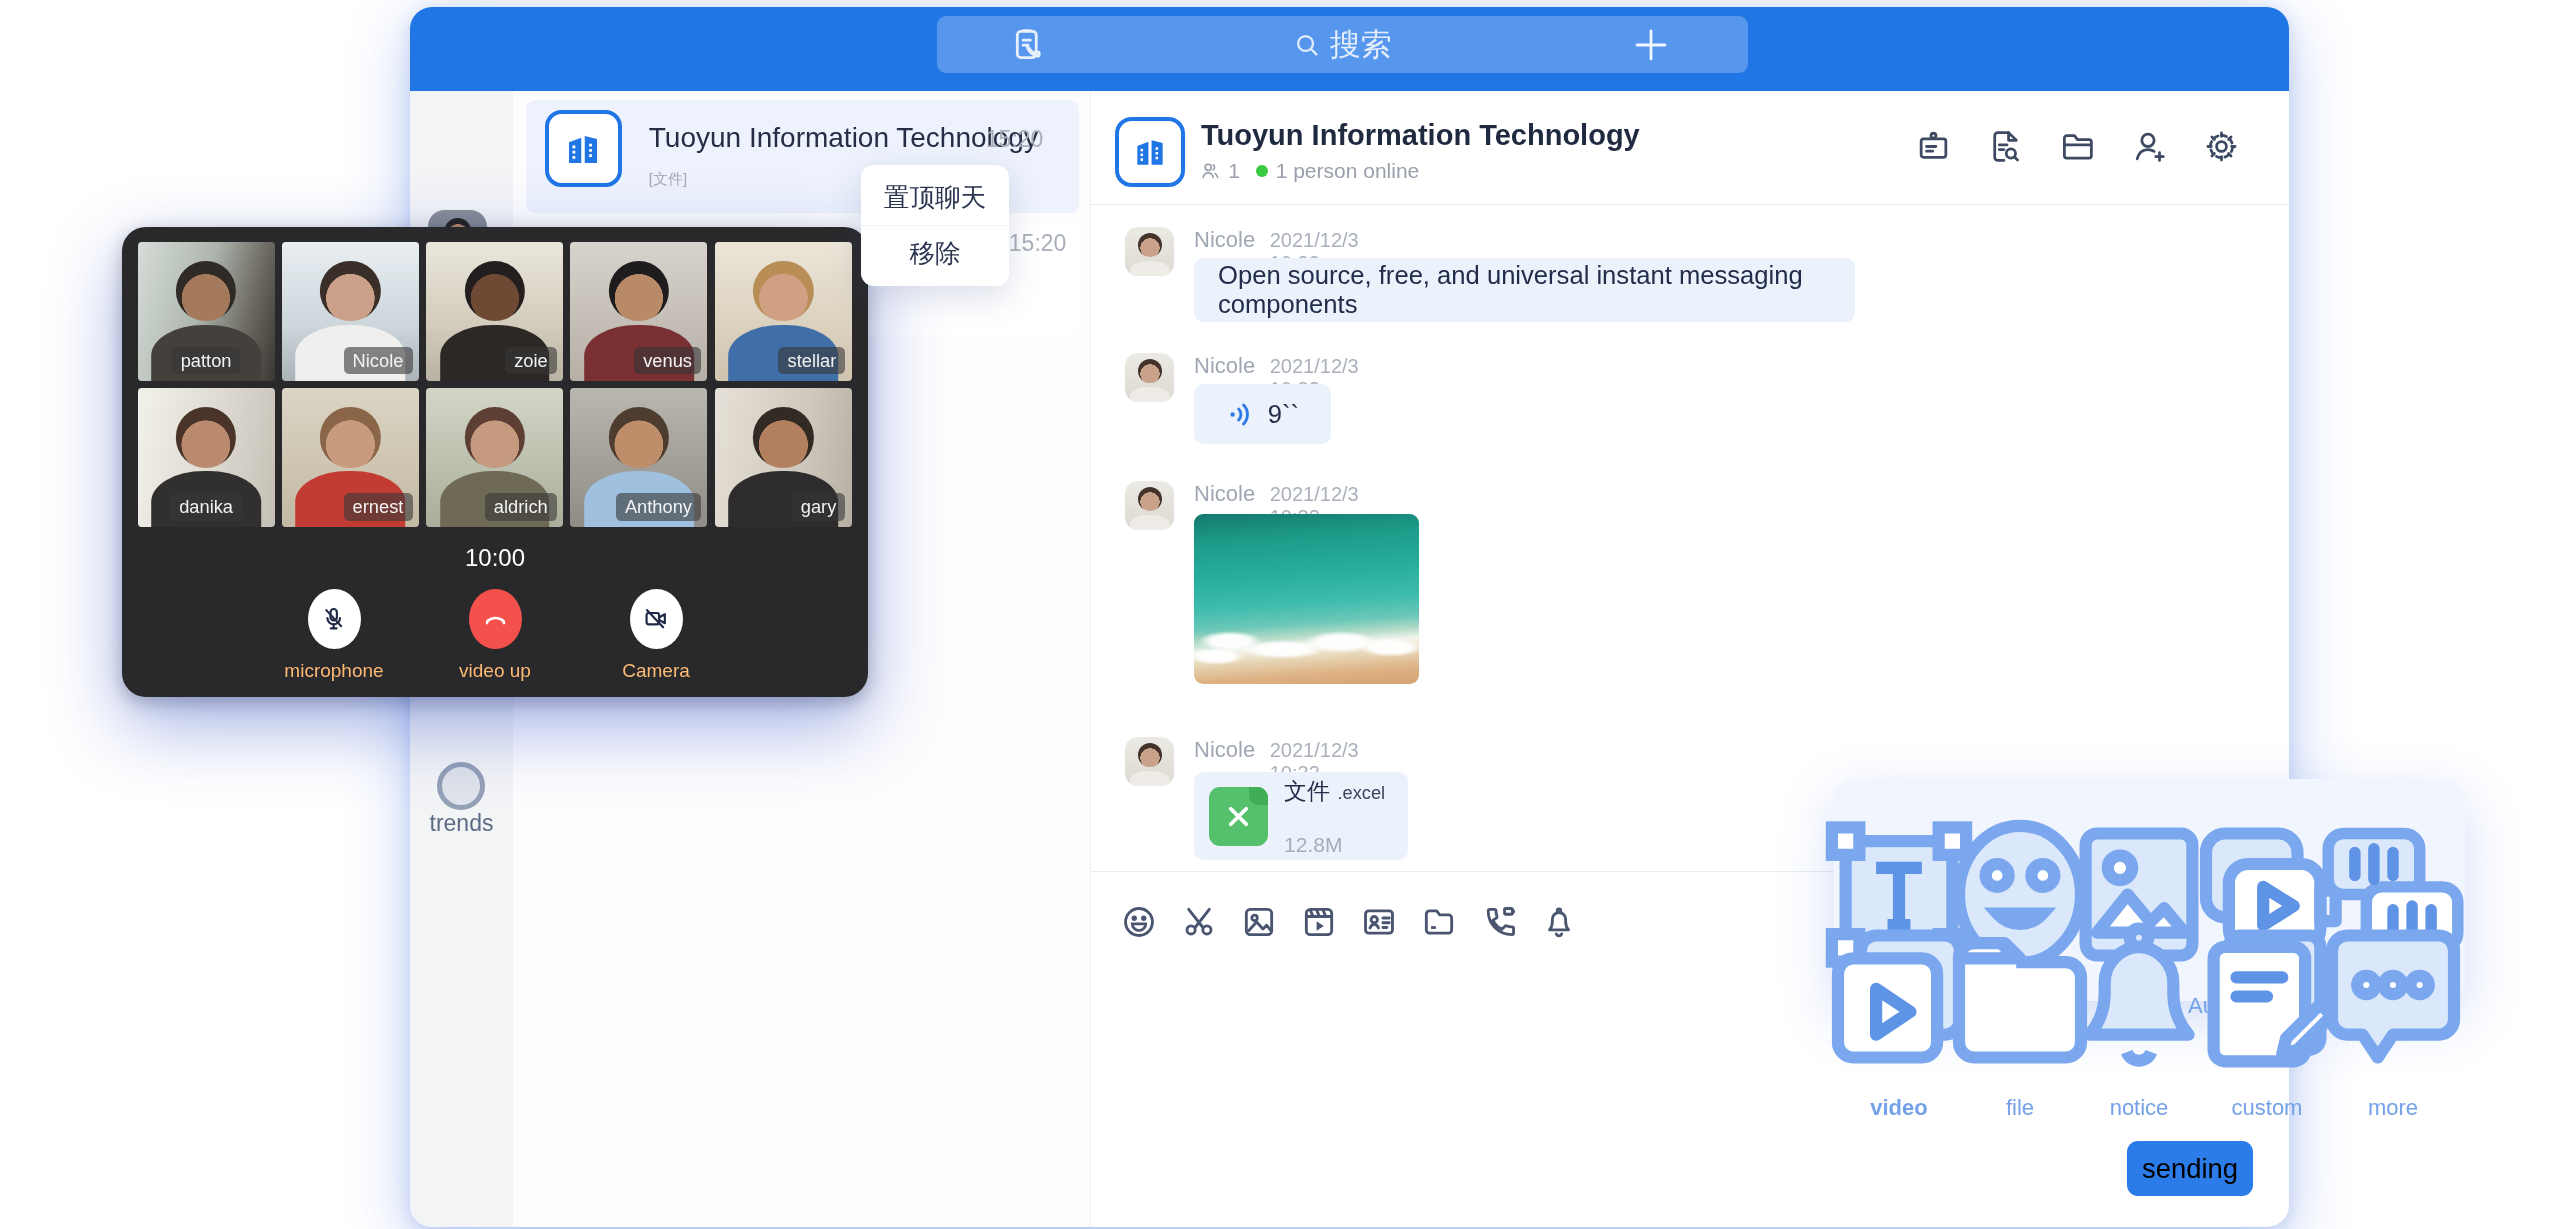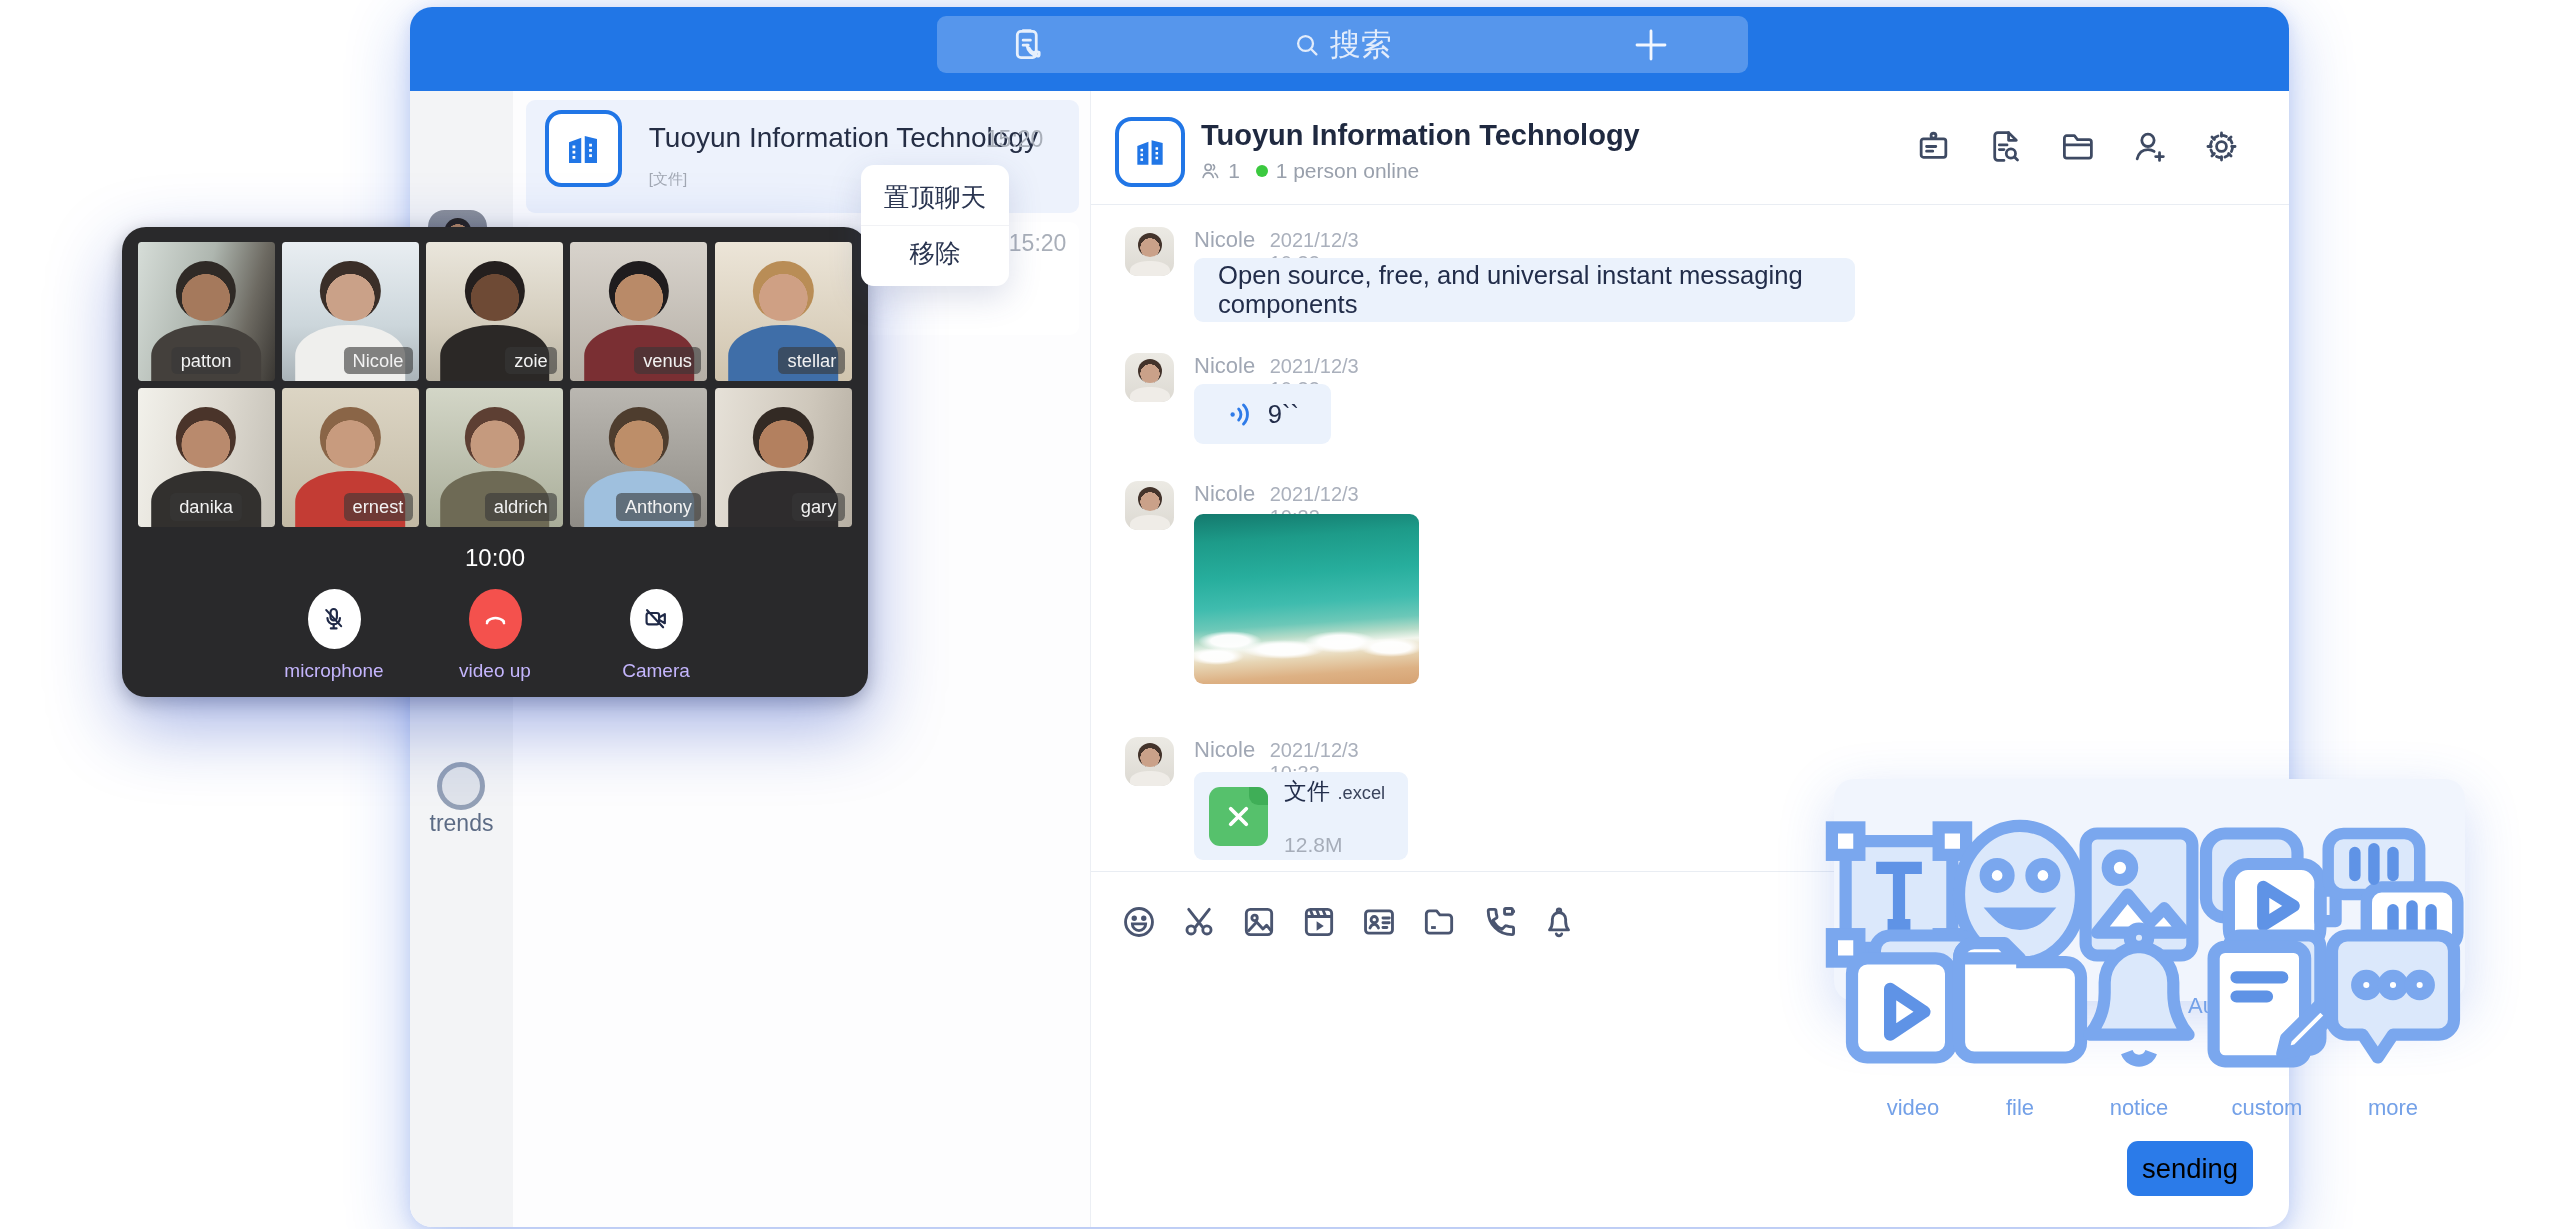--- a/index.html
+++ b/index.html
@@ -89,21 +89,21 @@
      border-radius:48% 48% 7.3px 7.3px;background:var(--top);}
   .pname{position:absolute;right:6.4px;bottom:6.4px;background:rgba(55,55,55,.6);color:#f2f2f2;font-size:18.3px;
          padding:2.7px 9.1px;border-radius:5.5px;z-index:2;}
   .pname.ctr{right:auto;left:50%;transform:translateX(-50%);}
   .vtimer{position:absolute;left:0;top:317px;width:100%;text-align:center;color:#fff;font-size:24px;}
   .vbtns{position:absolute;left:0;top:362px;width:100%;display:flex;justify-content:center;gap:55px;}
   .vb{width:106px;display:flex;flex-direction:column;align-items:center;gap:11px;background:none;border:none;padding:0;}
   .vb .pill{width:53px;height:60px;border-radius:50%;display:flex;align-items:center;justify-content:center;}
   .pill.white{background:#fff;color:#1f2947;}
   .pill.red{background:#f4514d;color:#fff;}
-  .vb .vlabel{color:#c4b5fd;font-size:19px;font-family:inherit;}
+  .vb .vlabel{color:#fdba74;font-size:19px;font-family:inherit;}
 
   
   .apanel{left:1834px;top:779px;width:631px;height:222px;background:#f1f5fd;border-radius:20px;z-index:20;
           box-shadow:0 18.3px 55px rgba(50,100,220,.22);}
   .pcell{position:absolute;transform:translateX(-50%);width:183px;text-align:center;background:none;border:none;padding:0;}
   .pcell .pic{width:49px;height:49px;margin:0 auto;color:#7aa7ee;}
   .pcell .plabel{display:block;margin-top:7.3px;font-size:22px;color:#74a1e8;font-family:inherit;}
   .fillblue{fill:#dbe8fb;}
 </style>
 </head>
@@ -502,21 +502,21 @@
     <span class="pic">
       <svg viewBox="0 0 24 24" fill="none" stroke="currentColor" stroke-width="1.5" stroke-linecap="round">
         <rect x="3.5" y="4" width="12" height="8" rx="2" class="fillblue"></rect>
           <rect x="8.5" y="11" width="12" height="8" rx="2" fill="#fff"></rect>
         <path d="M7 6.5v3M9.5 6v4M12 6.5v3" stroke="#5f93e6"></path>
           <path d="M12 14v2.5M14.5 13.5v3.5M17 14v2.5" stroke="#5f93e6"></path>
       </svg>
     </span>
     <span class="plabel">voice</span>
   </button>
-  <button class="pcell" style="left:79px;top:126px;">
+  <button class="pcell" style="left:65px;top:126px;font-weight:bold;">
     <span class="pic">
       <svg viewBox="0 0 24 24" fill="none" stroke="currentColor" stroke-width="1.6" stroke-linejoin="round">
         <rect x="7" y="4" width="13" height="13" rx="2" class="fillblue"></rect>
           <rect x="4" y="7" width="13" height="13" rx="2" fill="#fff"></rect>
           <path d="M9 11l4.5 3-4.5 3z" stroke="#5f93e6"></path>
       </svg>
     </span>
     <span class="plabel">video</span>
   </button>
   <button class="pcell" style="left:186px;top:126px;">

